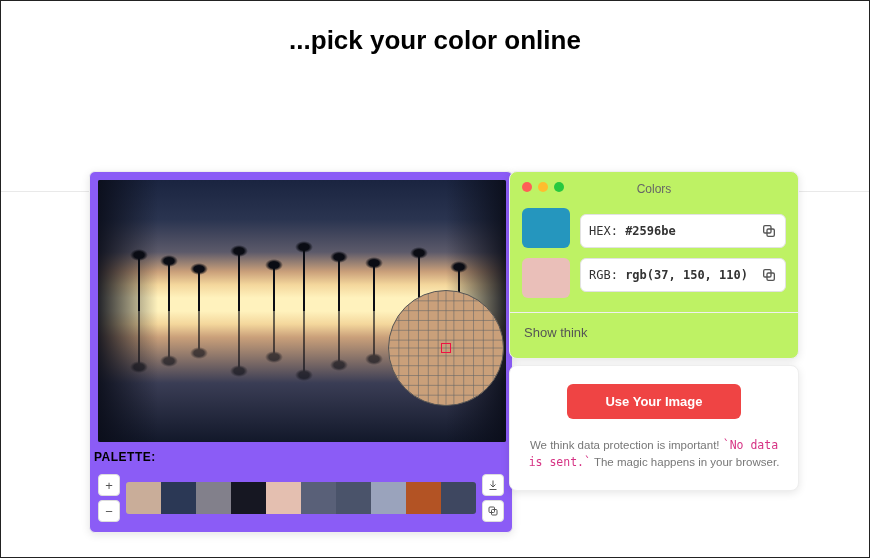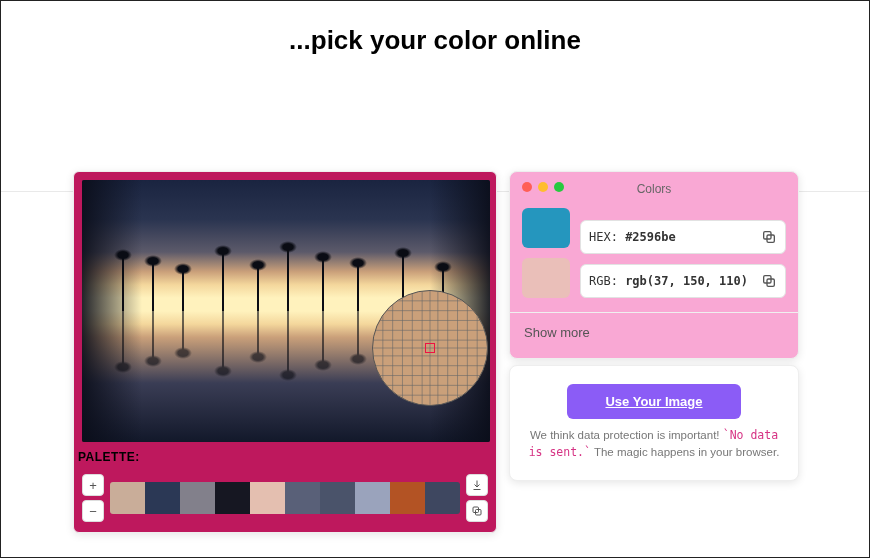--- a/index.html
+++ b/index.html
@@ -1,56 +1,56 @@
 <!DOCTYPE html>
 <html><head>
 <meta charset="utf-8">
 <style>
   * { box-sizing: border-box; margin: 0; padding: 0; }
   html, body { width: 870px; height: 558px; font-family: -apple-system, BlinkMacSystemFont, "Segoe UI", Arial, sans-serif; background: #fff; }
   .frame { width: 870px; height: 558px; border: 1px solid #222; position: relative; background: #fff; overflow: hidden; }
   .title { text-align: center; font-size: 26px; font-weight: 700; margin-top: 24px; }
   .hr-bg { position: absolute; top: 190px; left: 0; right: 0; height: 1px; background: #e9e9e9; }
-  .canvas-panel { position: absolute; top: 170px; left: 72px; width: 424px; background: #be185d; border-radius: 6px; box-shadow: 0 2px 8px rgba(0,0,0,0.10); border: 1px solid #eee; }
+  .canvas-panel { position: absolute; top: 170px; left: 88px; width: 424px; background: #8b5cf6; border-radius: 6px; box-shadow: 0 2px 8px rgba(0,0,0,0.10); border: 1px solid #eee; }
   .photo-wrap { position: relative; width: 408px; height: 262px; margin: 8px; overflow: hidden; border-radius: 2px; }
   .photo { position: absolute; inset: 0; }
   .sky { position: absolute; left:0; right:0; top:0; height:50%; background: linear-gradient(180deg,#1a2440 0%, #2a3450 30%, #5c5a6a 55%, #caa07a 70%, #f4d79c 80%, #fff2bd 90%); }
   .water { position: absolute; left:0; right:0; top:50%; bottom:0; background: linear-gradient(180deg,#fff2bd 0%, #f4d79c 10%, #caa07a 20%, #3a3d55 55%, #12182a 100%); }
   .left-dark { position:absolute; top:0; bottom:0; left:0; width:60px; background: linear-gradient(90deg, rgba(10,13,25,0.9), rgba(10,13,25,0)); }
   .right-dark { position:absolute; top:0; bottom:0; right:0; width:60px; background: linear-gradient(270deg, rgba(10,13,25,0.9), rgba(10,13,25,0)); }
   .palm { position:absolute; bottom:50%; width:2px; background:#0a0c14; }
   .palm:before { content:""; position:absolute; top:-8px; left:-8px; width:18px; height:12px; background: radial-gradient(ellipse at center, #0a0c14 40%, transparent 70%); }
   .palm-ref { position:absolute; top:50%; width:2px; background:#0a0c14; opacity:0.6; }
   .palm-ref:before { content:""; position:absolute; bottom:-8px; left:-8px; width:18px; height:12px; background: radial-gradient(ellipse at center, #0a0c14 40%, transparent 70%); }
   .loupe { position:absolute; width:116px; height:116px; border:1px solid #555; border-radius:50%; top:110px; left:290px; overflow:hidden; background: #caa07a; }
   .loupe-grid { position:absolute; inset:0; }
   .loupe-grid line { stroke:#666; stroke-width:0.6; }
   .loupe-center { position:absolute; top:50%; left:50%; width:10px; height:10px; margin:-5px 0 0 -5px; border:1.4px solid #e14; }
   .palette-row { display:flex; align-items:center; padding: 6px 8px 10px 8px; gap:6px; }
   .palette-label { font-size:12px; font-weight:700; letter-spacing:0.5px; padding-left:4px; padding-bottom:4px; }
   .pbtn { width:22px; height:22px; border:1px solid #ddd; border-radius:4px; background:#fff; display:flex; align-items:center; justify-content:center; font-size:13px; color:#555; cursor:pointer; }
   .pbtn-col { display:flex; flex-direction:column; gap:4px; }
   .swatches { display:flex; flex:1; height:32px; border-radius:3px; overflow:hidden; }
   .swatch { flex:1; }
-  .colors-panel { position:absolute; top:170px; left:508px; width:290px; background:#f9a8d4; border-radius:8px; box-shadow: 0 2px 8px rgba(0,0,0,0.10); border:1px solid #eee; padding-bottom:4px; }
+  .colors-panel { position:absolute; top:170px; left:508px; width:290px; background:#bef264; border-radius:8px; box-shadow: 0 2px 8px rgba(0,0,0,0.10); border:1px solid #eee; padding-bottom:4px; }
   .mac-dots { display:flex; gap:6px; align-items:center; padding:10px 12px 8px 12px; }
   .dot { width:10px; height:10px; border-radius:50%; }
   .dot.r{background:#ff5f56;} .dot.y{background:#ffbd2e;} .dot.g{background:#27c93f;}
   .panel-title { font-size:12px; color:#666; position:absolute; top:10px; left:0; right:0; text-align:center; }
-  .color-block { display:flex; gap:10px; padding:8px 12px; align-items:flex-end; }
+  .color-block { display:flex; gap:10px; padding:8px 12px; align-items:center; }
   .big-swatches { display:flex; flex-direction:column; gap:10px; }
   .big-swatch { width:48px; height:40px; border-radius:6px; }
   .fields { flex:1; display:flex; flex-direction:column; gap:10px; }
   .field { display:flex; align-items:center; border:1px solid #e2e2e2; border-radius:6px; padding:8px 8px; font-family: ui-monospace, Menlo, Consolas, monospace; font-size:12px; color:#333; background:#fff; }
   .field .val { flex:1;font-weight:bold; }
   .copy-icon { width:16px; height:16px; color:#555; cursor:pointer; }
   .show-more { font-size:13px; color:#555; padding:12px 14px 14px 14px; cursor:pointer; border-top:1px solid #f0f0f0; margin-top:6px; }
   .upload-panel { position:absolute; top:364px; left:508px; width:290px; background:#fff; border-radius:8px; box-shadow: 0 2px 8px rgba(0,0,0,0.10); border:1px solid #eee; padding:18px 16px 18px 16px; text-align:center; }
-  .use-btn { display:inline-block; background:#8b5cf6; color:#fff; font-size:13px; font-weight:600; padding:10px 38px; border-radius:6px; cursor:pointer;text-decoration:underline; }
-  .privacy { font-size:11.5px; color:#777; margin-top:8px; line-height:1.5; }
+  .use-btn { display:inline-block; background:#ef4444; color:#fff; font-size:13px; font-weight:600; padding:10px 38px; border-radius:6px; cursor:pointer; }
+  .privacy { font-size:11.5px; color:#777; margin-top:18px; line-height:1.5; }
   .privacy .mono { font-family: ui-monospace, Menlo, Consolas, monospace; color:#d63384; }
 </style>
 </head>
 <body>
 <div class="frame">
   <div class="title">...pick your color online</div>
   <div class="hr-bg"></div>
 
   <div class="canvas-panel">
     <div class="photo-wrap">
@@ -172,21 +172,21 @@
         </div>
         <div class="field">
           <span>RGB:</span>&nbsp;<span class="val">rgb(37, 150, 110)</span>
           <svg class="copy-icon" viewBox="0 0 24 24" fill="none" stroke="currentColor" stroke-width="2">
               <rect x="9" y="9" width="11" height="11" rx="2"></rect>
               <rect x="4" y="4" width="11" height="11" rx="2"></rect>
             </svg>
         </div>
       </div>
     </div>
-    <div class="show-more">Show more</div>
+    <div class="show-more">Show think</div>
   </div>
 
   <div class="upload-panel">
     <div class="use-btn">Use Your Image</div>
     <div class="privacy">
       <span>We think data protection is important! </span>
       <span class="mono">`No data is sent.`</span>
       <span> The magic happens in your browser.</span>
     </div>
   </div>

